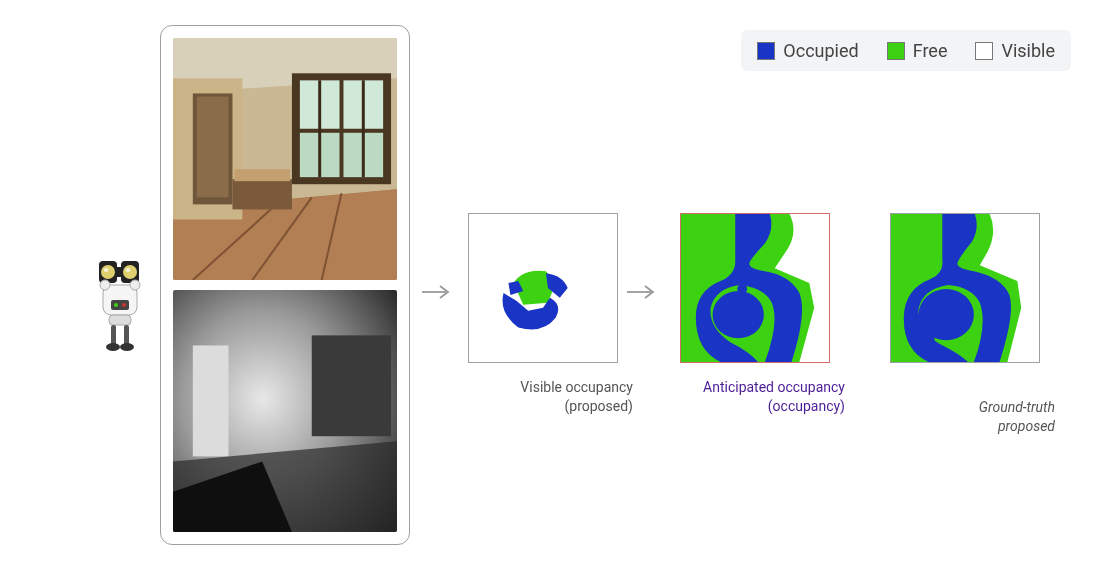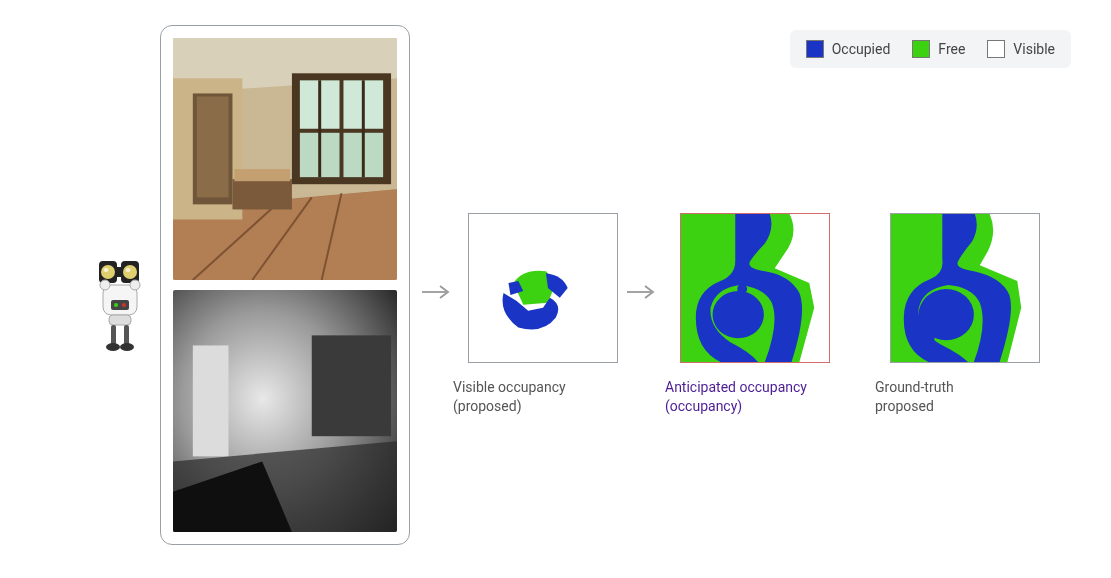--- a/index.html
+++ b/index.html
@@ -17,22 +17,22 @@
   
   .legend {
     position: absolute;
     top: 30px;
     right: 40px;
     background: #f3f4f6;
     border-radius: 6px;
     padding: 10px 16px;
     display: flex;
     align-items: flex-start;
-    gap: 22px;
-    font-size: 14px;
+    gap: 28px;
+    font-size: 18px;
   }
   .legend-item {
     display: flex;
     align-items: center;
     gap: 8px;
   }
   .swatch {
     width: 18px;
     height: 18px;
     border: 1px solid #777;
@@ -93,29 +93,29 @@
   .map-tile.prop {
     border: 1.5px solid #d46a6a;
   }
   .tile1 { left: 468px; top: 213px; }
   .tile2 { left: 680px; top: 213px; }
   .tile3 { left: 890px; top: 213px; }
 
   .caption {
     position: absolute;
     width: 180px;
-    text-align: left;
+    text-align: right;
     font-size: 14px;
     line-height: 1.35;
     color: #555;
   }
   .caption.prop { color: #4c1d95; }
   .cap1 { left: 453px; top: 378px; }
   .cap2 { left: 665px; top: 378px; }
-  .cap3 { left: 875px; top: 378px; }
+  .cap3 { left: 875px; top: 398px; font-style: italic; }
 </style>
 </head>
 <body>
 
 <div class="legend">
   <div class="legend-item">
     <span class="swatch sw-occupied"></span>
     <span>Occupied</span>
   </div>
   <div class="legend-item">

